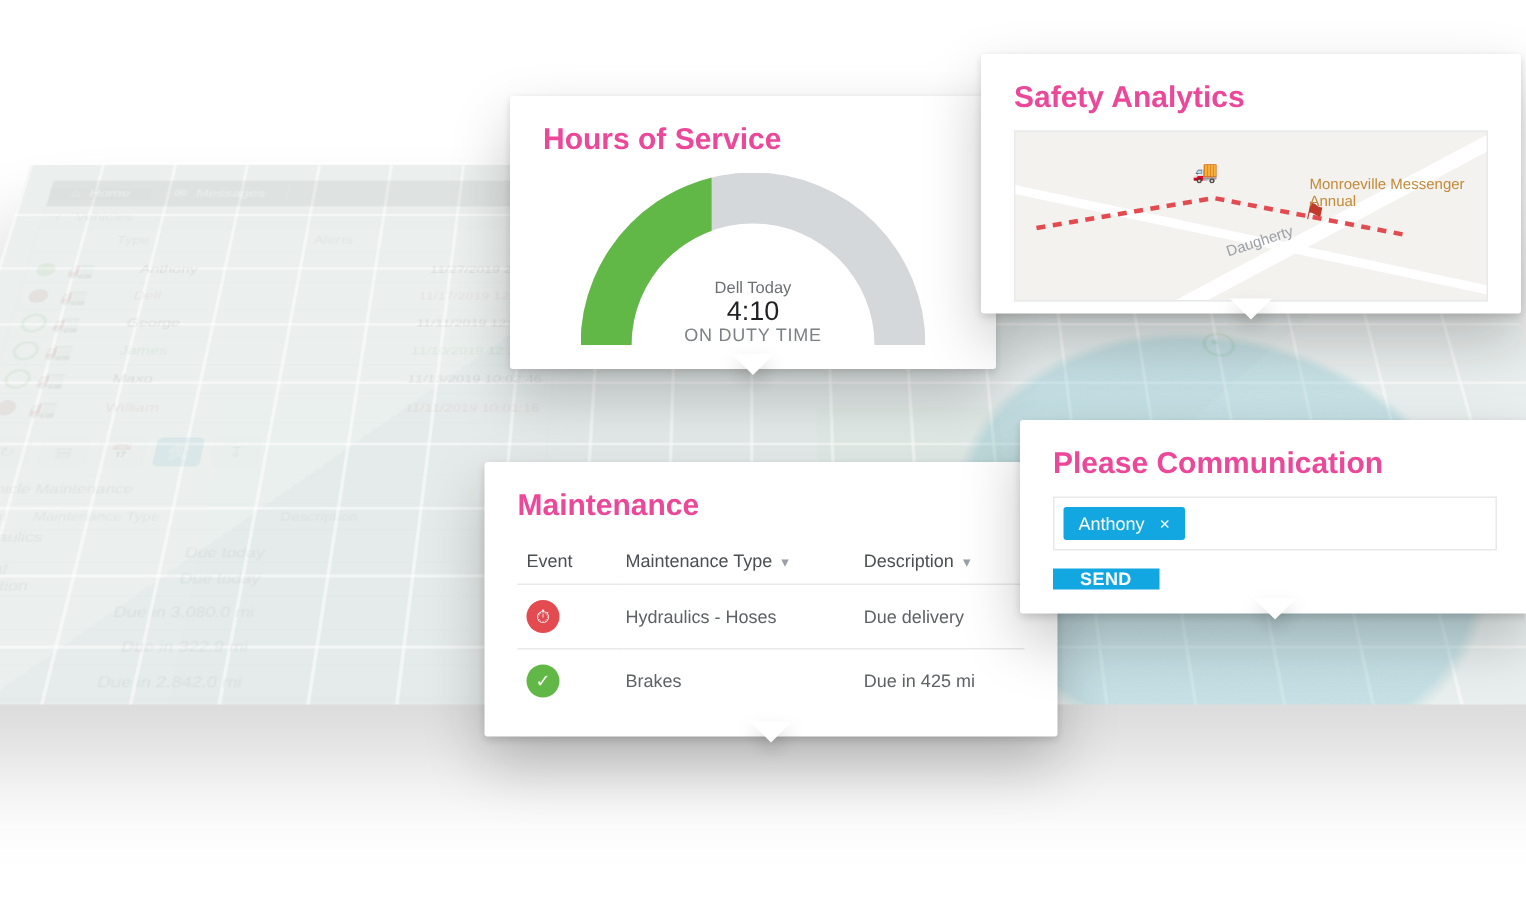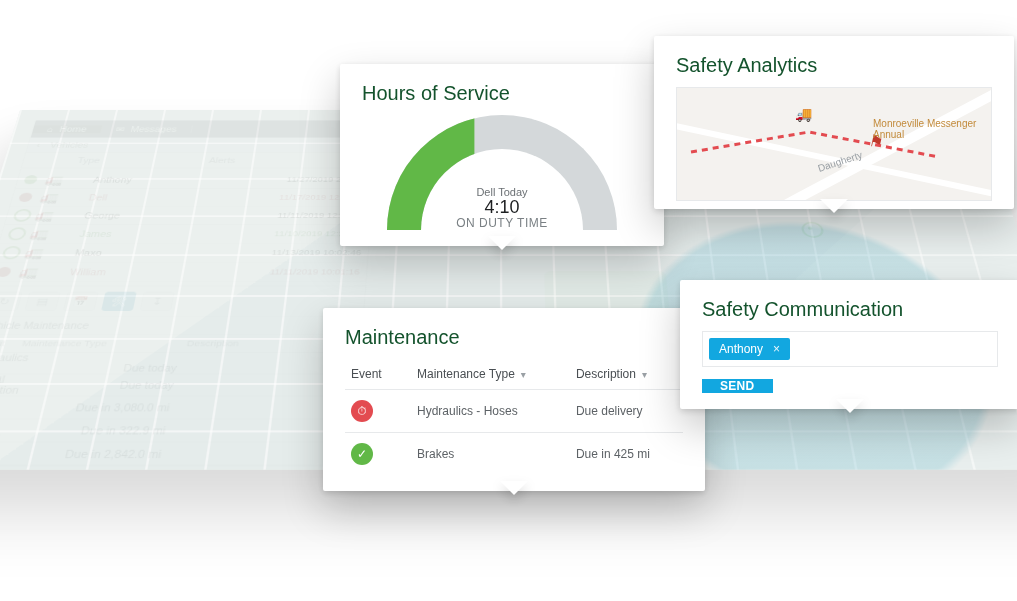--- a/index.html
+++ b/index.html
@@ -72,21 +72,21 @@
 
   .marker{position:absolute;width:16px;height:16px;border:2px solid var(--green);border-radius:50%;background:#fff;}
   .marker::after{content:"";position:absolute;left:4px;top:4px;width:4px;height:4px;border-radius:50%;background:var(--green);}
 
   
   .card{
     position:absolute;background:#fff;border-radius:2px;
     box-shadow:var(--panel-shadow);
     padding:18px 22px 16px;
   }
-  .card h2{margin:0 0 10px;font-size:20px;font-weight:400;color:#14532d;}
+  .card h2{margin:0 0 10px;font-size:20px;font-weight:700;color:#ec4899;}
   .pointer{position:absolute;left:50%;bottom:-18px;transform:translateX(-50%);width:0;height:0;border:14px solid transparent;border-top-color:#fff;filter:drop-shadow(0 6px 6px rgba(0,0,0,.15));}
 
   
   .hos{left:340px;top:64px;width:280px;}
   .gauge{position:relative;width:230px;height:115px;margin:6px auto 0;}
   .gauge .track,.gauge .fill{position:absolute;inset:0;border-radius:230px 230px 0 0;border:34px solid;border-bottom:none;}
   .gauge .track{border-color:#d4d8da;}
   .gauge .fill{border-color:var(--green);clip-path:polygon(0 0,38% 0,38% 100%,0 100%);} 
   .gauge .center{position:absolute;left:0;right:0;bottom:0;text-align:center;}
   .gauge .center .lbl{font-size:11px;color:#6b7074;}
@@ -302,21 +302,21 @@
             <td><span class="evt green">✓</span></td>
             <td>Brakes</td>
             <td>Due in 425 mi</td>
           </tr>
         </tbody>
     </table>
     <span class="pointer"></span>
   </div>
 
   <div class="card driver">
-    <h2>Safety Communication</h2>
+    <h2>Please Communication</h2>
     <div class="chipbox">
       <span class="chip">
         <span>Anthony</span>
         <span class="x">×</span>
       </span>
     </div>
     <div class="compose">
       <button class="send">SEND</button>
     </div>
     <span class="pointer"></span>

